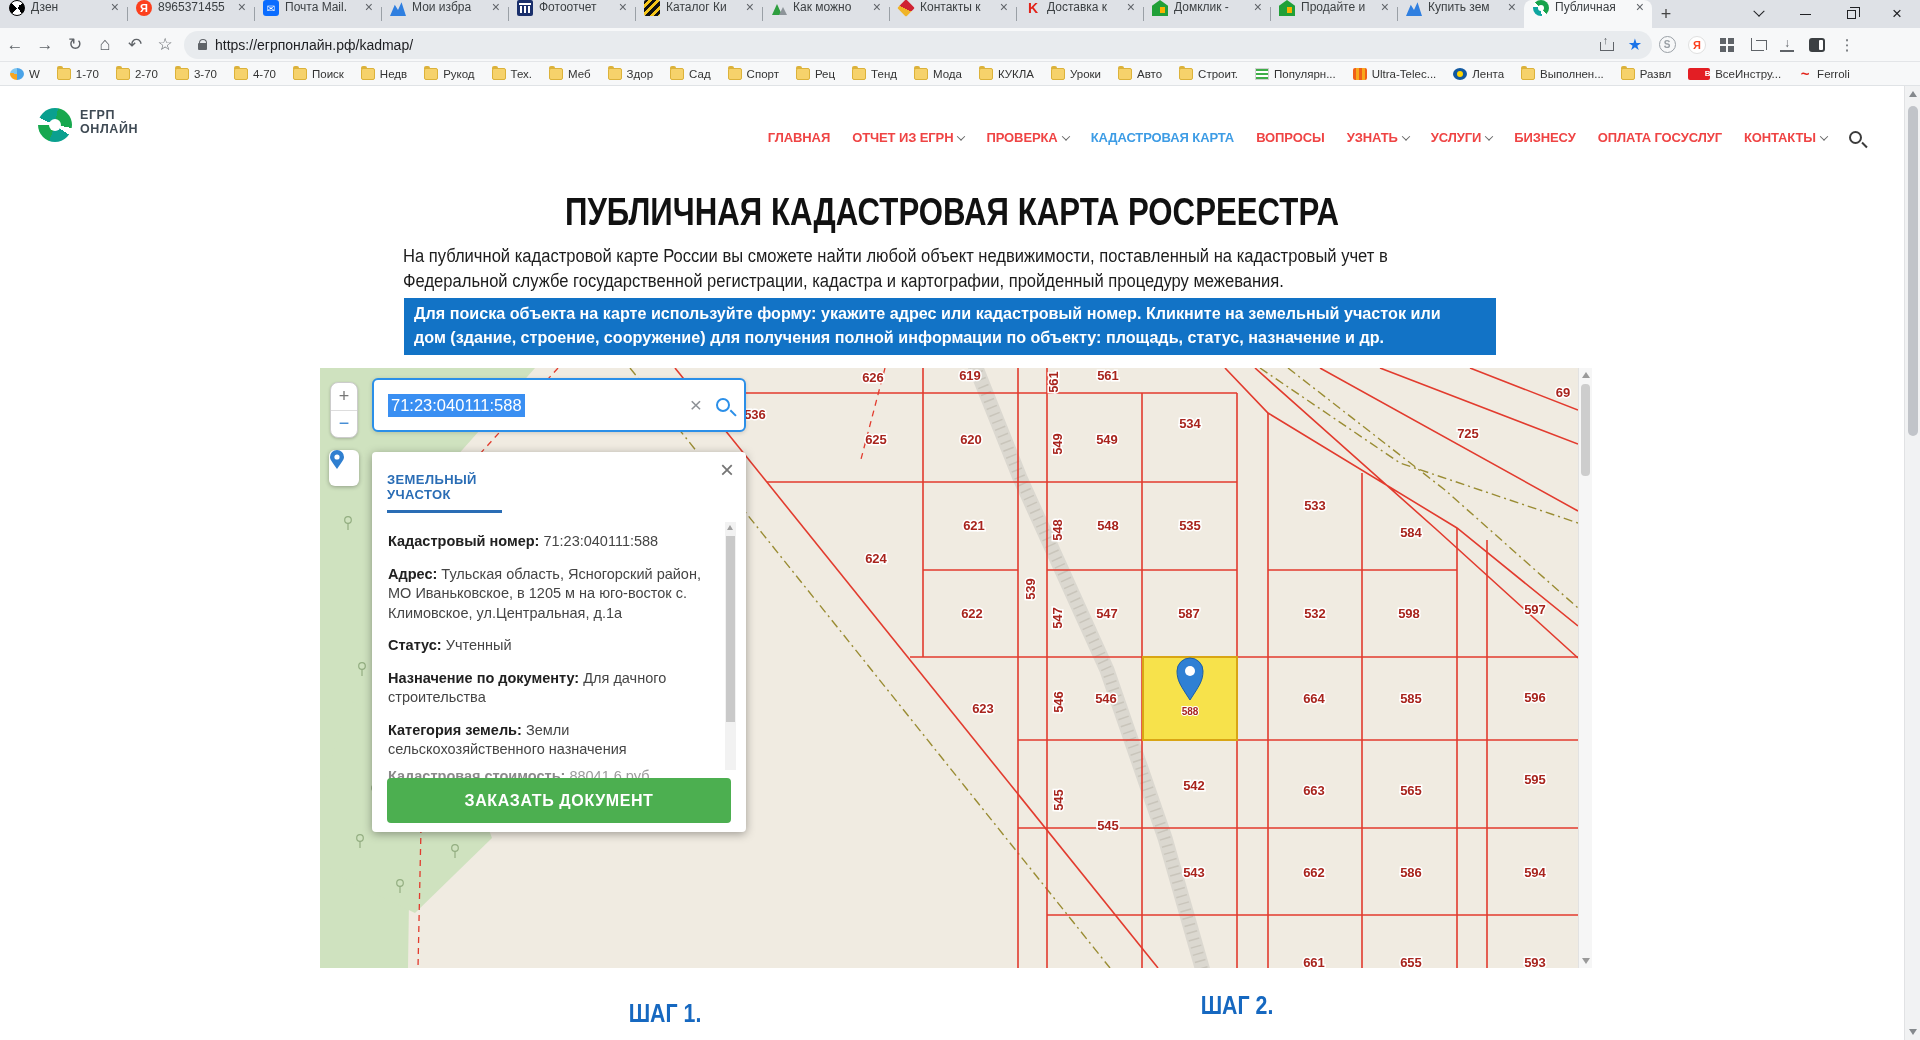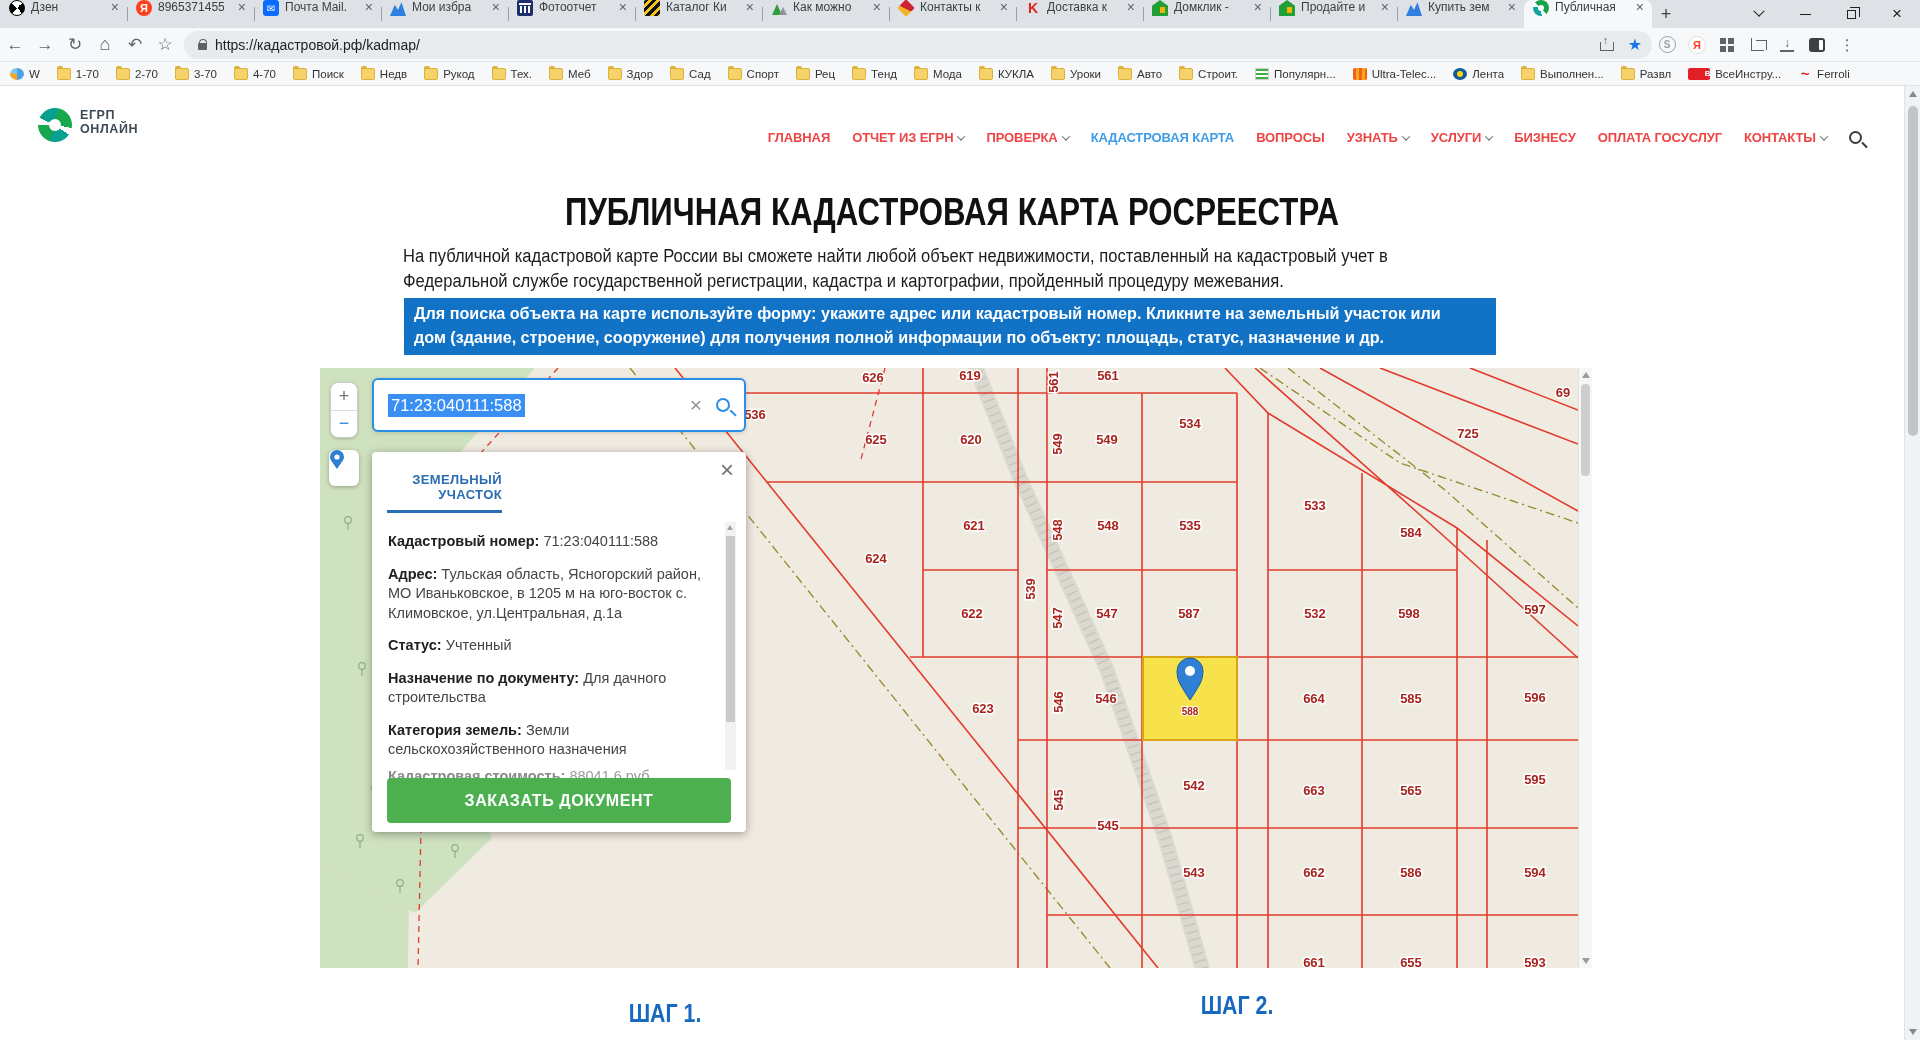--- a/index.html
+++ b/index.html
@@ -115,21 +115,21 @@
 
   .msearch { position:absolute; left:52px; top:10px; width:374px; height:54px; background:#fff; border:2px solid #2b8fe8; border-radius:6px; display:flex; align-items:center; padding:0 14px; box-shadow:0 1px 4px rgba(0,0,0,.15); }
   .msearch .sel { background:#3a8ff2; color:#fff; font-size:16.5px; padding:2px 3px; }
   .msearch .sp { flex:1; }
   .clear-x { color:#8d9196; font-size:21px; margin-right:14px; cursor:pointer; }
   .magb { width:14px; height:14px; border:2.4px solid #2b8fe8; border-radius:50%; position:relative; cursor:pointer; }
   .magb::after { content:""; position:absolute; left:11px; top:12px; width:8px; height:2.4px; background:#2b8fe8; transform:rotate(45deg); }
 
   .popup { position:absolute; left:52px; top:84px; width:374px; height:380px; background:#fff; border-radius:4px; box-shadow:0 2px 10px rgba(0,0,0,.35); }
   .pclose { position:absolute; right:12px; top:4px; font-size:24px; color:#757575; cursor:pointer; }
-  .ptab { position:absolute; left:15px; top:20px; width:115px; text-align:right; color:#2a6db5; font-size:13px; font-weight:700; letter-spacing:.4px; line-height:15px; cursor:pointer; }
+  .ptab { position:absolute; left:15px; top:20px; width:115px; text-align:left; color:#2a6db5; font-size:13px; font-weight:700; letter-spacing:.4px; line-height:15px; cursor:pointer; }
   .ptab-bar { position:absolute; left:15px; top:58px; width:115px; height:3px; background:#2a6db5; }
   .pfields { position:absolute; left:16px; top:80px; width:316px; font-size:14.5px; line-height:19.5px; color:#454545; }
   .fld { margin-bottom:13px; }
   .fld b { color:#212121; }
   .fld-cut { position:absolute; left:16px; top:316px; width:330px; font-size:14.5px; color:#9b9b9b; white-space:nowrap; overflow:hidden; }
   .fld-cut b { color:#8a8a8a; }
   .psb { position:absolute; right:10px; top:70px; width:11px; height:248px; background:#f2f2f2; }
   .psb .tri-up { position:absolute; left:2px; top:3px; border-left:3.5px solid transparent; border-right:3.5px solid transparent; border-bottom:5px solid #a0a0a0; }
   .psb .thumb { position:absolute; left:1px; top:14px; width:9px; height:186px; background:#c9c9c9; }
   .pbtn { position:absolute; left:15px; top:326px; width:344px; height:45px; background:#4caf50; border-radius:4px; color:#fff; font-size:16px; font-weight:700; letter-spacing:.6px; display:flex; align-items:center; justify-content:center; cursor:pointer; z-index:2; }
@@ -232,21 +232,21 @@
 
 <div class="toolbar">
   <span class="tbtn">←</span>
   <span class="tbtn">→</span>
   <span class="tbtn">↻</span>
   <span class="tbtn" style="font-size:18px;">⌂</span>
   <span class="tbtn">↶</span>
   <span class="tbtn">☆</span>
   <div class="addr">
     <span class="lock"></span>
-    <span class="url">https://кадастровой.рф/kadmap/</span>
+    <span class="url">https://егрпонлайн.рф/kadmap/</span>
     <span class="share-ic"></span>
     <span class="star-blue">★</span>
   </div>
   <span class="tbtn">
       <span class="circle-s">S</span>
     </span>
   <span class="tbtn">
       <span class="ya-circle">Я</span>
     </span>
   <span class="tbtn">

